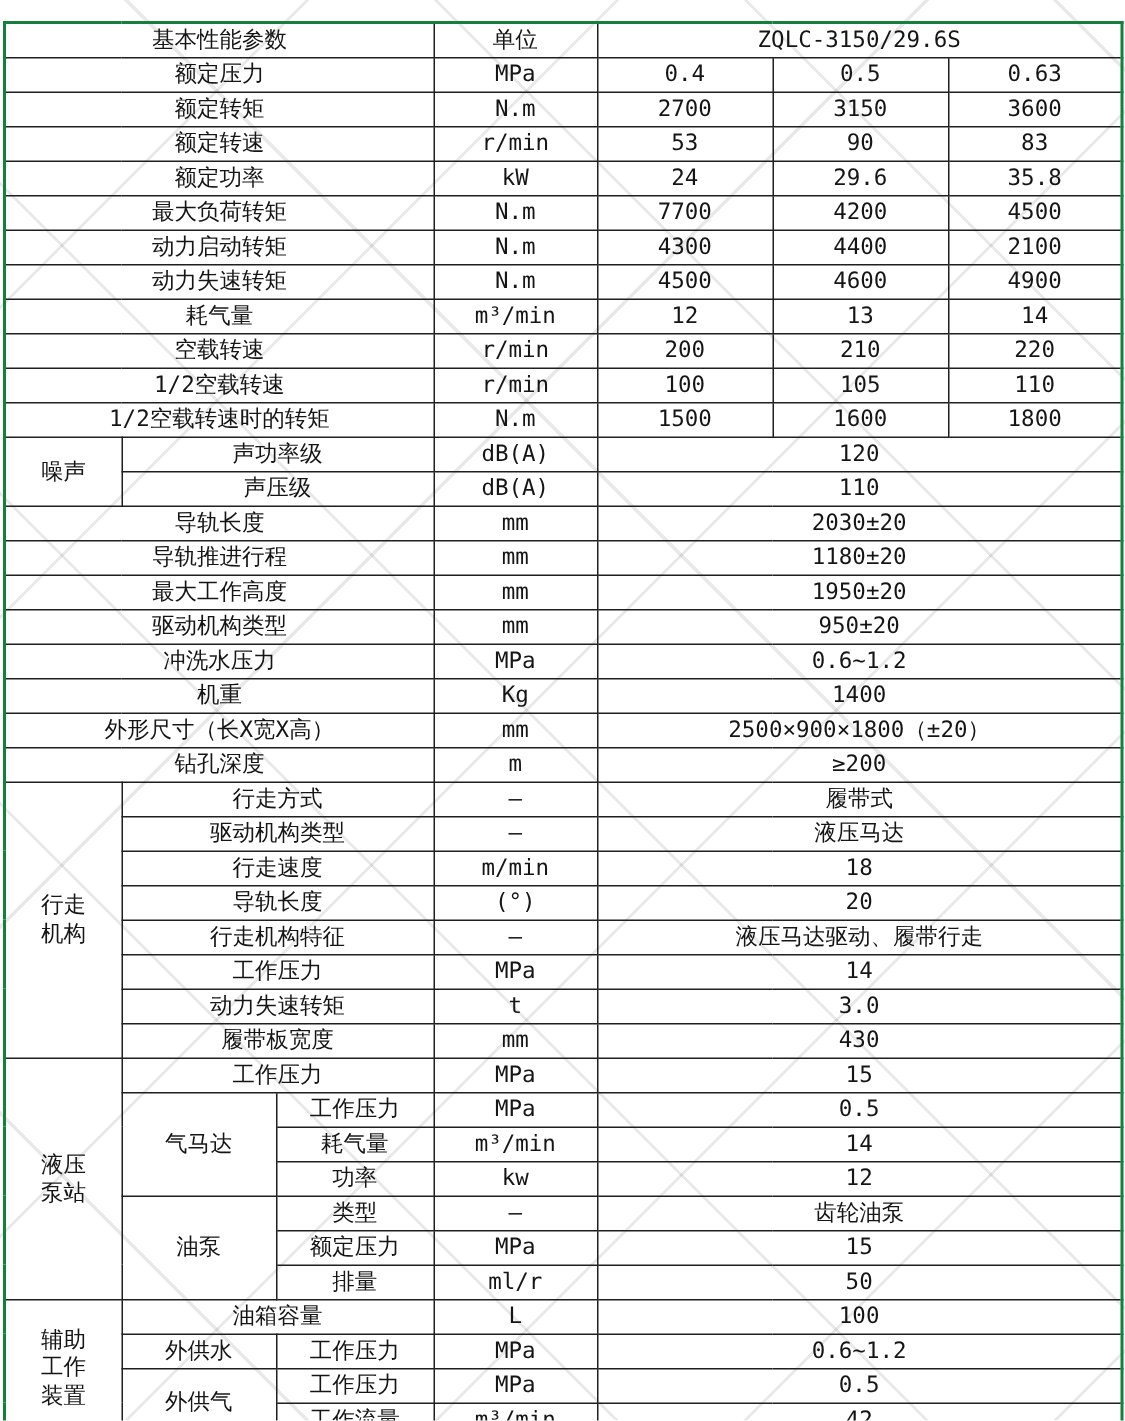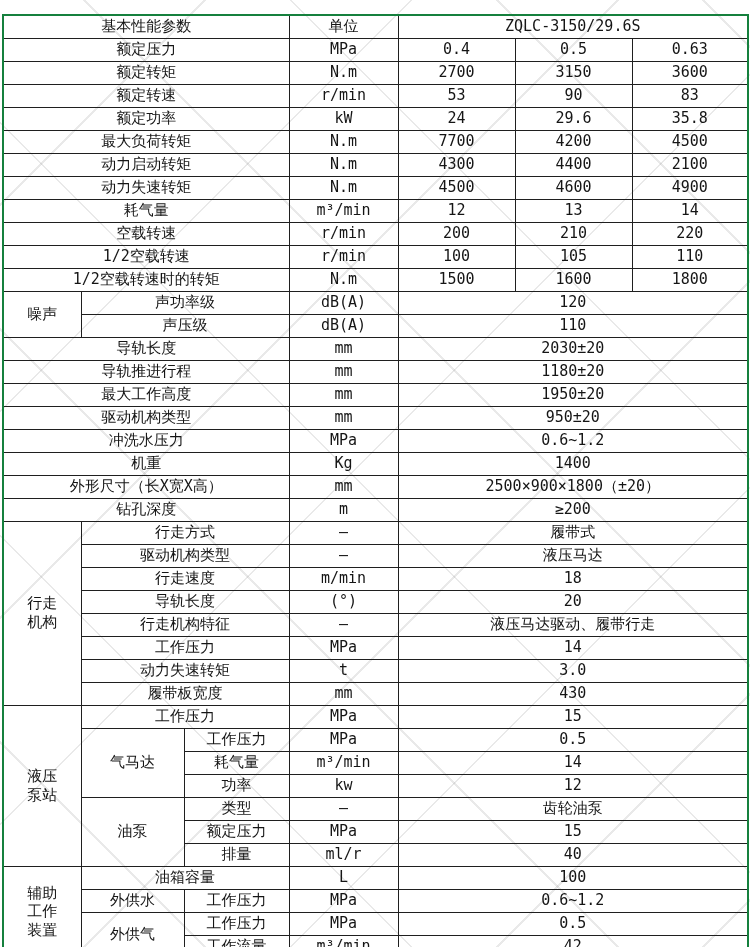--- a/index.html
+++ b/index.html
@@ -271,21 +271,21 @@
         <td colspan="3">齿轮油泵</td>
       </tr>
       <tr>
         <td>额定压力</td>
         <td>MPa</td>
         <td colspan="3">15</td>
       </tr>
       <tr>
         <td>排量</td>
         <td>ml/r</td>
-        <td colspan="3">40</td>
+        <td colspan="3">50</td>
       </tr>
       <tr>
         <td rowspan="4">辅助
 工作
 装置</td>
         <td colspan="2">油箱容量</td>
         <td>L</td>
         <td colspan="3">100</td>
       </tr>
       <tr>

